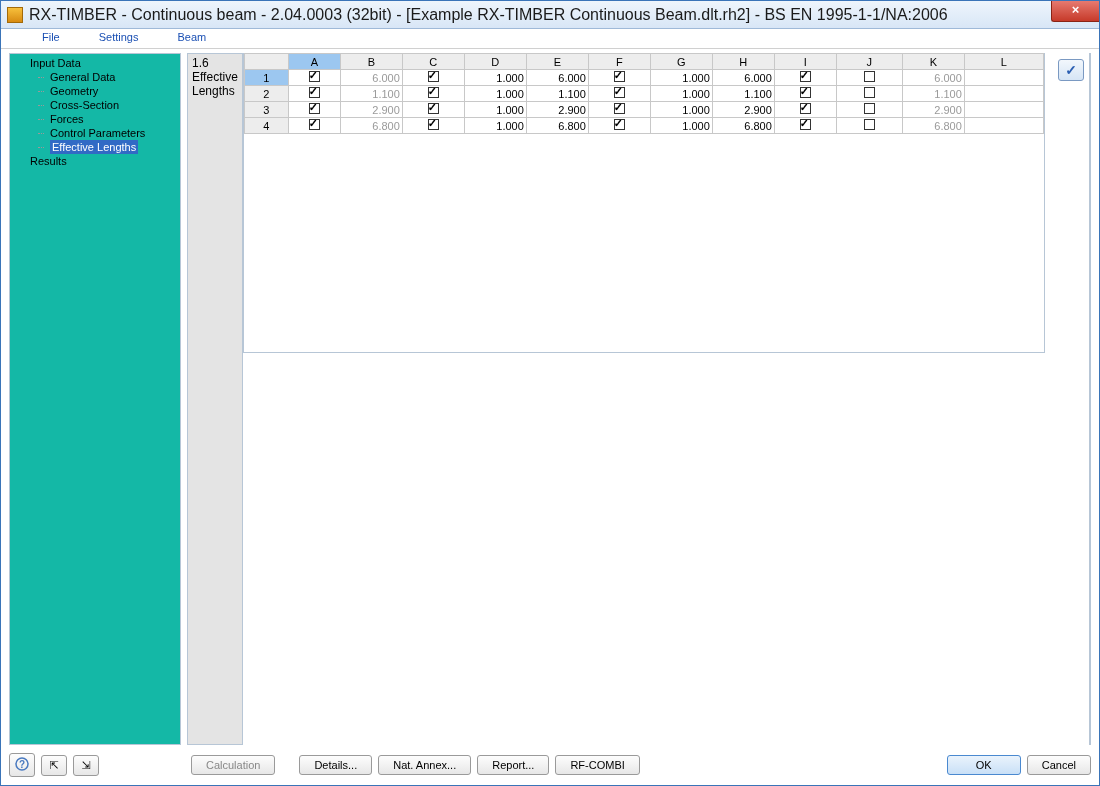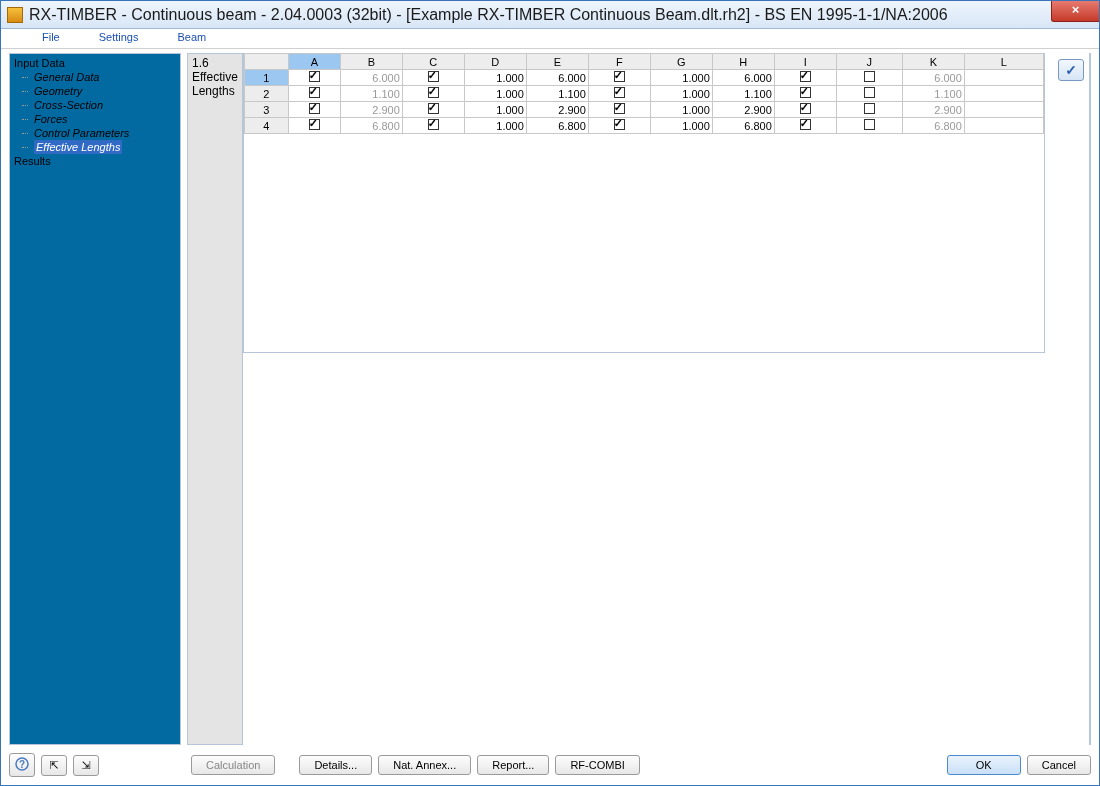--- a/index.html
+++ b/index.html
@@ -72,35 +72,34 @@
 .body {
   flex: 1;
   display: flex;
   padding: 4px 8px 0 8px;
   gap: 6px;
   overflow: hidden;
 }
 .sidebar {
   width: 172px;
   border: 1px solid #b7c6d6;
-  background: #0369a1;
+  background: #14b8a6;
   font-size: 11px;
-  padding: 2px 0;
+  padding: 2px 16px;
   overflow: hidden;
 }
 .tree-header {
   padding: 1px 4px;
   color: #000;
 }
 .tree-item {
   padding: 1px 4px 1px 24px;
   color: #000;
   position: relative;
   cursor: default;
-  font-style: italic;
 }
 .tree-item::before {
   content: "";
   position: absolute;
   left: 12px;
   top: 50%;
   width: 6px;
   border-top: 1px dotted #999;
 }
 .tree-item.selected {

